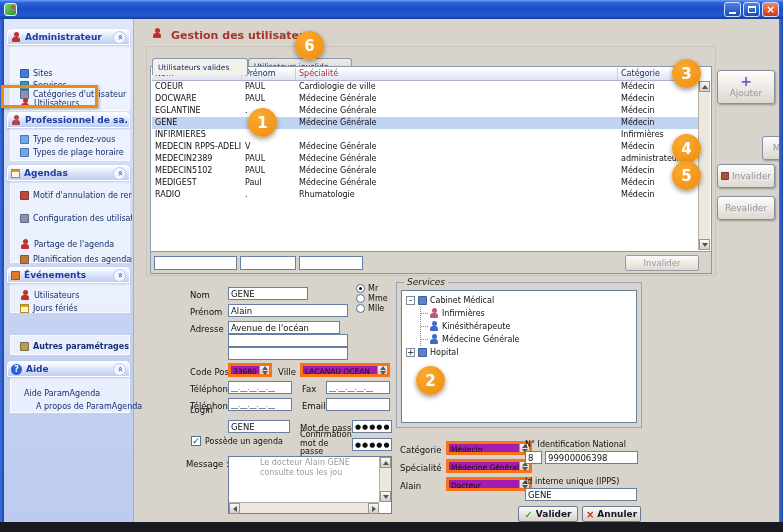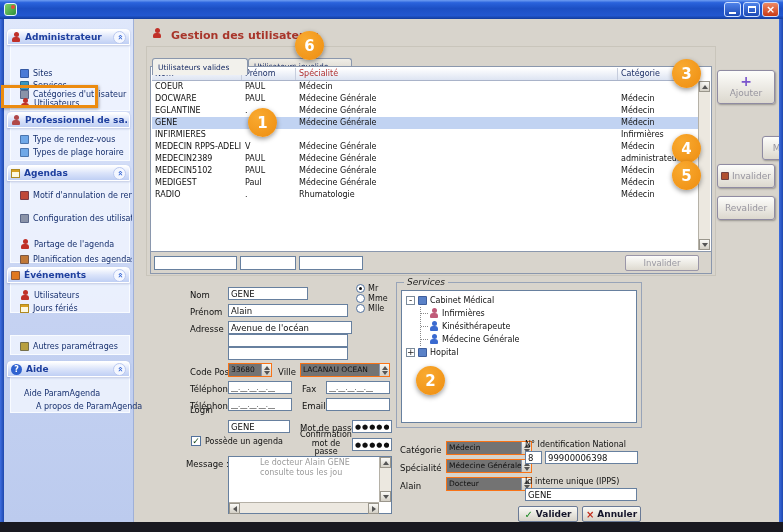--- a/index.html
+++ b/index.html
@@ -82,21 +82,21 @@
   .act{position:absolute;left:717px;width:58px;border:1px solid #8f8ba2;border-radius:3px;
     background:linear-gradient(180deg,#fdfdfb,#dcd8ce);box-shadow:1px 1px 2px rgba(0,0,0,.3);
     color:#97959f;font-size:9px;display:flex;align-items:center;justify-content:center;gap:3px;cursor:pointer;}
   .plus{color:#7a55cc;font-size:14px;font-weight:bold;line-height:11px;}
 
   
   .flb{position:absolute;font-size:8.5px;color:#101010;white-space:nowrap;}
   .fin{position:absolute;height:13px;border:1px solid #67809f;background:#fff;font-size:8.5px;padding:0 2px;color:#101010;outline:none;}
   .mask{font-size:7px;letter-spacing:0;}
   .pwd{font-size:7px;font-weight:bold;letter-spacing:1px;}
-  .combo{position:absolute;height:14px;border:1px solid #f97316;background:#737373;display:flex;cursor:pointer;}
+  .combo{position:absolute;height:14px;border:3px solid #f97316;background:#a21caf;display:flex;cursor:pointer;}
   .ctxt{flex:1;font-size:7.5px;padding:0 2px;line-height:12px;white-space:nowrap;overflow:hidden;color:#101010;}
   .spin{width:10px;border-left:1px solid #8a97ad;background:linear-gradient(180deg,#f6f6f2,#d2cec4);
     display:flex;flex-direction:column;align-items:center;justify-content:center;gap:1px;flex:0 0 auto;}
   .radio{position:absolute;display:flex;align-items:center;gap:3px;font-size:8px;color:#101010;cursor:pointer;}
   .rdot{width:9px;height:9px;border-radius:50%;border:1px solid #51719c;background:#fff;position:relative;flex:0 0 auto;}
   .radio.on .rdot::after{content:"";position:absolute;left:2px;top:2px;width:3px;height:3px;border-radius:50%;background:#101010;}
   .cb{position:absolute;width:10px;height:10px;border:1px solid #51719c;background:#fff;font-size:9px;line-height:8px;
     text-align:center;color:#1a4a1a;font-weight:bold;cursor:pointer;}
   .gboxlbl{position:absolute;font-size:9px;font-style:italic;color:#222;background:#d8d4cc;padding:0 3px;z-index:2;}
   .gbox{position:absolute;border:1px solid #98a4b8;}
@@ -224,21 +224,21 @@
     <div class="si" style="top:270px;">
       <span class="pi" style="--c:#c03028;"></span>
       <span>Utilisateurs</span>
     </div>
     <div class="si" style="top:283px;">
       <span class="cal"></span>
       <span>Jours fériés</span>
     </div>
 
     <div class="secbox" style="top:316px;height:20px;"></div>
-    <div class="si" style="top:321px;">
+    <div class="si" style="top:321px;font-weight:bold;">
       <span class="sq" style="--c:#b8a040;"></span>
       <span>Autres paramétrages</span>
     </div>
 
     <div class="secbox" style="top:358px;height:36px;"></div>
     <div class="sec" style="top:342px;">
       <span class="qi">
           <span>?</span>
         </span>
       <span>Aide</span>
@@ -273,20 +273,21 @@
       <div class="thead">
         <div class="th">Nom</div>
         <div class="th">Prénom</div>
         <div class="th sorted">Spécialité</div>
         <div class="th" style="border-right:none;">Catégorie</div>
       </div>
       <div class="tbody">
         <div class="tr">
           <div class="td">COEUR</div>
           <div class="td">PAUL</div>
+          <div class="td">Cardiologie de ville</div>
           <div class="td">Médecin</div>
         </div>
         <div class="tr">
           <div class="td">DOCWARE</div>
           <div class="td">PAUL</div>
           <div class="td">Médecine Générale</div>
           <div class="td">Médecin</div>
         </div>
         <div class="tr">
           <div class="td">EGLANTINE</div>
@@ -380,21 +381,21 @@
     <span class="rdot"></span>
       <span>Mme</span>
   </div>
   <div class="radio" style="left:356px;top:304px;">
     <span class="rdot"></span>
       <span>Mlle</span>
   </div>
   <span class="flb" style="left:190px;top:307px;">Prénom</span>
   <input class="fin" style="left: 228px; top: 304px; width: 120px;" value="Alain">
   <span class="flb" style="left:190px;top:324px;">Adresse</span>
-  <input class="fin" style="left: 228px; top: 321px; width: 124px;" value="Avenue de l'océan">
+  <input class="fin" style="left: 228px; top: 321px; width: 112px;" value="Avenue de l'océan">
   <input class="fin" style="left: 228px; top: 334px; width: 120px;" value="">
   <input class="fin" style="left: 228px; top: 347px; width: 120px;" value="">
 
   <span class="flb" style="left:190px;top:367px;">Code Postal</span>
   <div class="combo" style="left:228px;top:363px;width:44px;">
     <span class="ctxt">33680</span>
     <span class="spin">
         <span class="tri-u"></span>
         <span class="tri-d"></span>
       </span>
@@ -416,21 +417,21 @@
   <input class="fin mask" style="left: 228px; top: 398px; width: 64px;" value="__.__.__.__.__">
   <span class="flb" style="left:302px;top:401px;">Email</span>
   <input class="fin" style="left: 326px; top: 398px; width: 64px;" value="">
 
   <span class="flb" style="left:190px;top:405px;">Login</span>
   <input class="fin" style="left: 228px; top: 420px; width: 62px;" value="GENE">
   <span class="flb" style="left:300px;top:423px;">Mot de passe</span>
   <input class="fin pwd" style="left: 352px; top: 420px; width: 40px;" value="●●●●●●●">
   <div class="cb" style="left:191px;top:436px;"><span>✓</span></div>
   <span class="flb" style="left:205px;top:437px;font-size:8px;">Possède un agenda</span>
-  <span class="flb" style="left:300px;top:431px;width:52px;white-space:normal;line-height:8.5px;font-size:8px;text-align:center;">Confirmation mot de passe</span>
+  <span class="flb" style="left:300px;top:431px;width:52px;white-space:normal;line-height:8.5px;font-size:8px;">Confirmation mot de passe</span>
   <input class="fin pwd" style="left: 352px; top: 438px; width: 40px;" value="●●●●●●●">
 
   <span class="flb" style="left:186px;top:459px;">Message :</span>
   <div class="msgbox">
     <div class="msgtext">Le docteur Alain GENE consulte tous les jou</div>
     <div class="msgv">
       <div class="sbtn">
           <div class="tri-u"></div>
         </div>
       <div class="sbtn">

